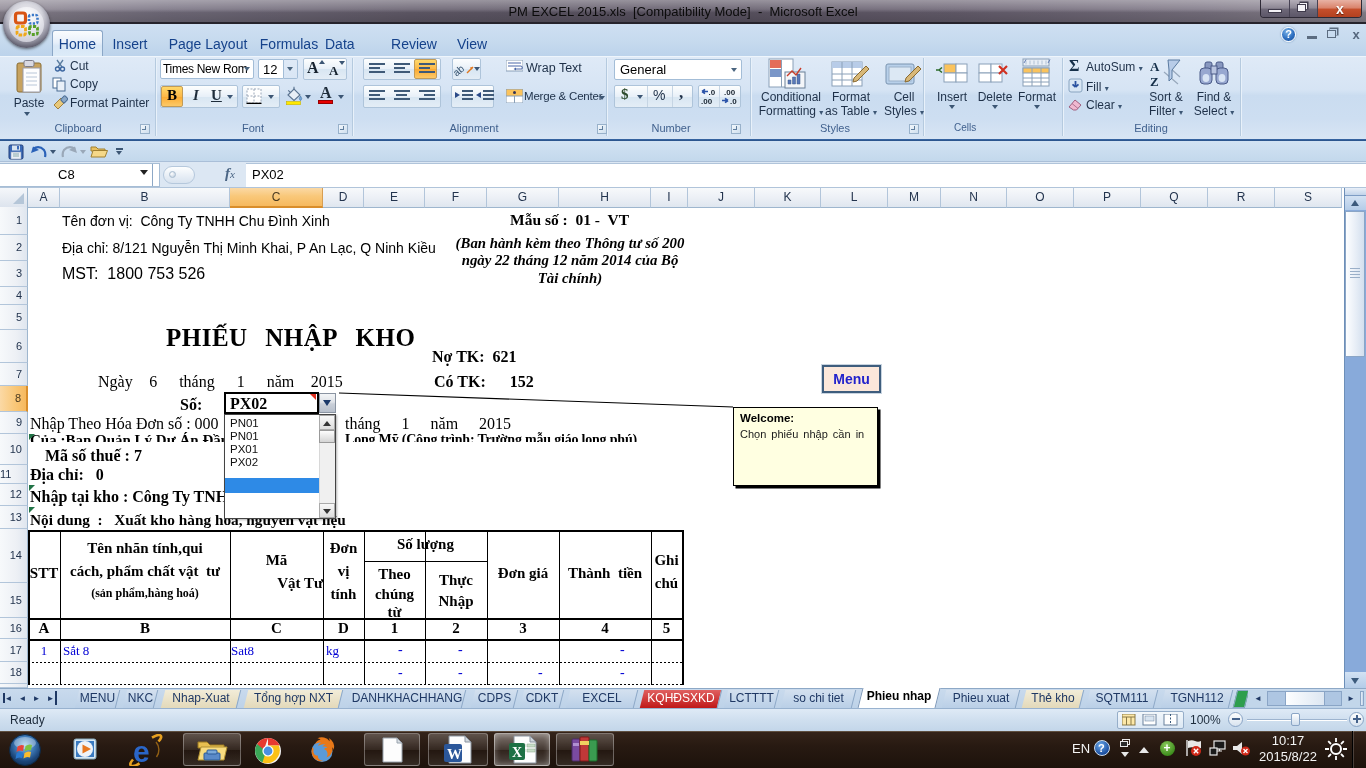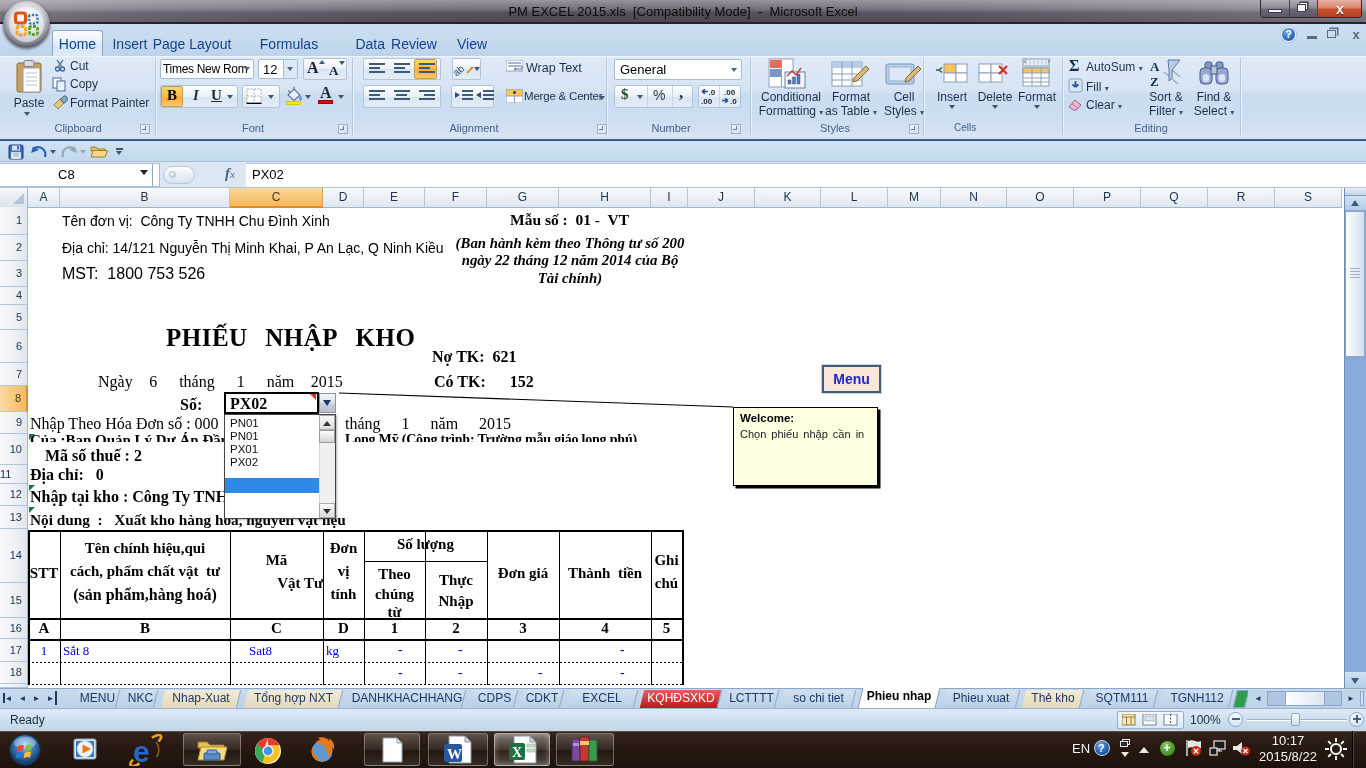--- a/index.html
+++ b/index.html
@@ -36,23 +36,23 @@
 <path d="M3.5 5.5 q0 -2.5 2.5 -2.5 l5 0 q2.5 0 2.5 2.5 l0 5 q0 2.5 -2.5 2.5 l-5 0 q-2.5 0 -2.5 -2.5 z" stroke="#d85515" stroke-width="3.2"></path>
 <path d="M17 7 q0 -2 2 -2 l4.5 0 q2 0 2 2 l0 4.5 q0 2 -2 2 l-4.5 0 q-2 0 -2 -2 z" stroke="#3a78c8" stroke-width="2.6" stroke-dasharray="2.2 1.4"></path>
 <path d="M5 18.5 q0 -2 2 -2 l4.5 0 q2 0 2 2 l0 4.5 q0 2 -2 2 l-4.5 0 q-2 0 -2 -2 z" stroke="#f0a818" stroke-width="2.8" stroke-dasharray="3.5 1.2"></path>
 <path d="M17.5 18.5 q0 -2 2 -2 l4 0 q2 0 2 2 l0 4 q0 2 -2 2 l-4 0 q-2 0 -2 -2 z" stroke="#58a028" stroke-width="2.8" stroke-dasharray="3 1.3"></path>
 </g>
     </svg>
 
 <div class="abs" style="left:52px;top:30px;width:51px;height:26px;background:linear-gradient(180deg,#fafcfe 0%,#e8f0fa 45%,#d8e7f6 60%,#dcebf8 100%);border:1px solid #8ba7c7;border-bottom:none;border-radius:3px 3px 0 0;"></div>
 <div class="abs nw" style="left:52px;top:36px;width:51px;text-align:center;font-size:14px;color:#15428b;">Home</div>
 <div class="abs nw" style="left:95px;top:36px;width:70px;text-align:center;font-size:14px;color:#15428b;">Insert</div>
-<div class="abs nw" style="left:142px;top:36px;width:100px;text-align:center;font-size:14px;color:#15428b;">Page Layout</div>
+<div class="abs nw" style="left:158px;top:36px;width:100px;text-align:center;font-size:14px;color:#15428b;">Page Layout</div>
 <div class="abs nw" style="left:249px;top:36px;width:80px;text-align:center;font-size:14px;color:#15428b;">Formulas</div>
-<div class="abs nw" style="left:325px;top:36px;width:60px;text-align:right;font-size:14px;color:#15428b;">Data</div>
+<div class="abs nw" style="left:325px;top:36px;width:60px;text-align:left;font-size:14px;color:#15428b;">Data</div>
 <div class="abs nw" style="left:384px;top:36px;width:60px;text-align:center;font-size:14px;color:#15428b;">Review</div>
 <div class="abs nw" style="left:442px;top:36px;width:60px;text-align:center;font-size:14px;color:#15428b;">View</div>
 
 <div class="abs" style="left:1281px;top:27px;width:15px;height:15px;border-radius:50%;background:radial-gradient(circle at 40% 30%,#7ab3e8 0%,#2e6fc0 55%,#1b4f96 100%);border:1px solid #fff;box-shadow:0 0 2px #6b93bd;"></div>
 <div class="abs" style="left:1284px;top:28px;width:9px;height:13px;color:#fff;font-weight:bold;font-size:11px;text-align:center;">?</div>
 <div class="abs" style="left:1307px;top:36px;width:10px;height:3px;background:#5c6c80;"></div>
 <div class="abs" style="left:1327px;top:30px;width:9px;height:8px;border:1px solid #5c6c80;background:none;box-shadow:2px -2px 0 -1px #bdd1e8,2.5px -2.5px 0 0 #5c6c80;"></div>
 <div class="abs" style="left:1350px;top:29px;width:12px;height:12px;font-size:13px;font-weight:bold;color:#56677d;text-align:center;line-height:11px;">x</div>
 
 <div class="abs" id="ribbon" style="left:0;top:56px;width:1366px;height:83px;background:linear-gradient(180deg,#dfeaf7 0%,#d6e4f4 40%,#cadcf0 47%,#cddef1 75%,#d8e5f4 100%);border-top:1px solid #eef5fc;"></div>
@@ -375,37 +375,37 @@
 <div class="abs nw" style="left:1007px;top:188px;width:67px;height:20px;background:linear-gradient(180deg,#f7f9fb 0%,#ebeff5 55%,#dfe6ef 100%);border-right:1px solid #b2c5da;border-bottom:1px solid #9eb6ce;color:#23344e;text-align:center;font-size:12px;line-height:19px;">O</div>
 <div class="abs nw" style="left:1074px;top:188px;width:67px;height:20px;background:linear-gradient(180deg,#f7f9fb 0%,#ebeff5 55%,#dfe6ef 100%);border-right:1px solid #b2c5da;border-bottom:1px solid #9eb6ce;color:#23344e;text-align:center;font-size:12px;line-height:19px;">P</div>
 <div class="abs nw" style="left:1141px;top:188px;width:67px;height:20px;background:linear-gradient(180deg,#f7f9fb 0%,#ebeff5 55%,#dfe6ef 100%);border-right:1px solid #b2c5da;border-bottom:1px solid #9eb6ce;color:#23344e;text-align:center;font-size:12px;line-height:19px;">Q</div>
 <div class="abs nw" style="left:1208px;top:188px;width:67px;height:20px;background:linear-gradient(180deg,#f7f9fb 0%,#ebeff5 55%,#dfe6ef 100%);border-right:1px solid #b2c5da;border-bottom:1px solid #9eb6ce;color:#23344e;text-align:center;font-size:12px;line-height:19px;">R</div>
 <div class="abs nw" style="left:1275px;top:188px;width:67px;height:20px;background:linear-gradient(180deg,#f7f9fb 0%,#ebeff5 55%,#dfe6ef 100%);border-right:1px solid #b2c5da;border-bottom:1px solid #9eb6ce;color:#23344e;text-align:center;font-size:12px;line-height:19px;">S</div>
 
 <div class="abs" id="sheet" style="left:28px;top:208px;width:1316px;height:480px;background:#fff;overflow:hidden;"></div>
 
 <div class="abs nw" style="left:62px;top:213px;font-size:14px;">Tên đơn vị:&nbsp; Công Ty TNHH Chu Đình Xinh</div>
 <div class="abs nw" style="left:510px;top:211px;font-family:'Liberation Serif',serif;font-size:15.5px;font-weight:bold;">Mẫu số :&nbsp; 01 -&nbsp; VT</div>
-<div class="abs nw" style="left:62px;top:240px;font-size:14px;">Địa chỉ: 14/121 Nguyễn Thị Minh Khai, P An Lạc, Q Ninh Kiều</div>
+<div class="abs nw" style="left:62px;top:240px;font-size:14px;">Địa chỉ: 8/121 Nguyễn Thị Minh Khai, P An Lạc, Q Ninh Kiều</div>
 <div class="abs" style="left:440px;top:235px;width:260px;font-family:'Liberation Serif',serif;font-size:14.8px;font-style:italic;font-weight:bold;text-align:center;line-height:17.4px;">(Ban hành kèm theo Thông tư số 200<br>ngày 22 tháng 12 năm 2014 của Bộ<br>Tài chính)</div>
 <div class="abs nw" style="left:62px;top:265px;font-size:16px;">MST:&nbsp; 1800 753 526</div>
 <div class="abs nw" style="left:166px;top:324px;font-family:'Liberation Serif',serif;font-size:25px;font-weight:bold;word-spacing:2px;letter-spacing:0.5px;">PHIẾU&nbsp; NHẬP&nbsp; KHO</div>
 <div class="abs nw" style="left:432px;top:348px;font-family:'Liberation Serif',serif;font-size:16px;font-weight:bold;">Nợ TK:&nbsp; 621</div>
 <div class="abs nw" style="left:98px;top:373px;font-family:'Liberation Serif',serif;font-size:16px;word-spacing:1.5px;">Ngày&nbsp;&nbsp; 6&nbsp;&nbsp;&nbsp; tháng&nbsp;&nbsp;&nbsp; 1&nbsp;&nbsp;&nbsp; năm&nbsp;&nbsp; 2015</div>
 <div class="abs nw" style="left:434px;top:373px;font-family:'Liberation Serif',serif;font-size:16px;font-weight:bold;">Có TK:&nbsp;&nbsp;&nbsp;&nbsp;&nbsp; 152</div>
 <div class="abs nw" style="left:180px;top:396px;font-family:'Liberation Serif',serif;font-size:16px;font-weight:bold;">Số:</div>
 <div class="abs nw" style="left:30px;top:415px;font-family:'Liberation Serif',serif;font-size:16px;">Nhập Theo Hóa Đơn số : 000</div>
 <div class="abs nw" style="left:345px;top:415px;font-family:'Liberation Serif',serif;font-size:16px;word-spacing:3px;">tháng&nbsp;&nbsp; 1&nbsp;&nbsp; năm&nbsp;&nbsp; 2015</div>
 <div class="abs" style="left:30px;top:432px;width:300px;height:10px;overflow:hidden;">
       <div class="nw" style="font-family:'Liberation Serif',serif;font-size:15px;font-weight:bold;">Của :Ban Quản Lý Dự Án Đầu Tư Xây</div>
     </div>
     <div class="abs" style="left:345px;top:432px;width:325px;height:10px;overflow:hidden;">
       <div class="nw" style="font-family:'Liberation Serif',serif;font-size:14px;letter-spacing:-0.2px;font-weight:bold;">Long Mỹ (Công trình: Trường mẫu giáo long phú)</div>
     </div>
-<div class="abs nw" style="left:45px;top:447px;font-family:'Liberation Serif',serif;font-size:16px;font-weight:bold;">Mã số thuế : 2</div>
+<div class="abs nw" style="left:45px;top:447px;font-family:'Liberation Serif',serif;font-size:16px;font-weight:bold;">Mã số thuế : 7</div>
 <div class="abs nw" style="left:30px;top:466px;font-family:'Liberation Serif',serif;font-size:16px;font-weight:bold;">Địa chỉ:&nbsp;&nbsp; 0</div>
 <div class="abs nw" style="left:30px;top:488px;font-family:'Liberation Serif',serif;font-size:16px;font-weight:bold;">Nhập tại kho : Công Ty TNHH</div>
 <div class="abs nw" style="left:30px;top:511px;font-family:'Liberation Serif',serif;font-size:15.3px;font-weight:bold;">Nội dung&nbsp; :&nbsp;&nbsp; Xuất kho hàng hóa, nguyên vật liệu</div>
 <div class="abs" style="left:29px;top:434px;width:0;height:0;border-right:6px solid transparent;border-top:6px solid #217346;"></div>
 <div class="abs" style="left:29px;top:485px;width:0;height:0;border-right:6px solid transparent;border-top:6px solid #217346;"></div>
 <div class="abs" style="left:29px;top:507px;width:0;height:0;border-right:6px solid transparent;border-top:6px solid #217346;"></div>
 <div class="abs" style="left:28px;top:530px;width:654px;height:2px;background:#000;"></div>
 <div class="abs" style="left:364px;top:561px;width:123px;height:1px;background:#000;"></div>
 <div class="abs" style="left:28px;top:618px;width:654px;height:2px;background:#000;"></div>
 <div class="abs" style="left:28px;top:639px;width:654px;height:2px;background:#000;"></div>
@@ -415,23 +415,23 @@
 <div class="abs" style="left:60px;top:530px;width:1px;height:155px;background:#000;"></div>
 <div class="abs" style="left:230px;top:530px;width:1px;height:155px;background:#000;"></div>
 <div class="abs" style="left:323px;top:530px;width:1px;height:155px;background:#000;"></div>
 <div class="abs" style="left:364px;top:530px;width:1px;height:155px;background:#000;"></div>
 <div class="abs" style="left:425px;top:530px;width:1px;height:155px;background:#000;"></div>
 <div class="abs" style="left:487px;top:530px;width:1px;height:155px;background:#000;"></div>
 <div class="abs" style="left:559px;top:530px;width:1px;height:155px;background:#000;"></div>
 <div class="abs" style="left:651px;top:530px;width:1px;height:155px;background:#000;"></div>
 <div class="abs" style="left:682px;top:530px;width:2px;height:155px;background:#000;"></div>
 <div class="abs nw" style="left:28px;top:565px;width:32px;text-align:center;font-family:'Liberation Serif',serif;font-size:15px;font-weight:bold;">STT</div>
-<div class="abs nw" style="left:60px;top:540px;width:170px;text-align:center;font-family:'Liberation Serif',serif;font-size:15px;font-weight:bold;">Tên chính hiệu,qui</div>
+<div class="abs nw" style="left:60px;top:540px;width:170px;text-align:center;font-family:'Liberation Serif',serif;font-size:15px;font-weight:bold;">Tên nhãn tính,qui</div>
 <div class="abs nw" style="left:60px;top:563px;width:170px;text-align:center;font-family:'Liberation Serif',serif;font-size:15px;font-weight:bold;">cách, phẩm chất vật&nbsp; tư</div>
-<div class="abs nw" style="left:60px;top:586px;width:170px;text-align:center;font-family:'Liberation Serif',serif;font-size:16px;font-weight:bold;">(sản phẩm,hàng hoá)</div>
+<div class="abs nw" style="left:60px;top:586px;width:170px;text-align:center;font-family:'Liberation Serif',serif;font-size:12px;font-weight:bold;">(sản phẩm,hàng hoá)</div>
 <div class="abs nw" style="left:230px;top:552px;width:93px;text-align:center;font-family:'Liberation Serif',serif;font-size:15px;font-weight:bold;">Mã</div>
 <div class="abs nw" style="left:230px;top:575px;width:93px;text-align:right;font-family:'Liberation Serif',serif;font-size:15px;font-weight:bold;">Vật Tư</div>
 <div class="abs nw" style="left:323px;top:540px;width:41px;text-align:center;font-family:'Liberation Serif',serif;font-size:15px;font-weight:bold;">Đơn</div>
 <div class="abs nw" style="left:323px;top:563px;width:41px;text-align:center;font-family:'Liberation Serif',serif;font-size:15px;font-weight:bold;">vị</div>
 <div class="abs nw" style="left:323px;top:586px;width:41px;text-align:center;font-family:'Liberation Serif',serif;font-size:15px;font-weight:bold;">tính</div>
 <div class="abs nw" style="left:364px;top:536px;width:123px;text-align:center;font-family:'Liberation Serif',serif;font-size:15px;font-weight:bold;">Số lượng</div>
 <div class="abs nw" style="left:364px;top:566px;width:61px;text-align:center;font-family:'Liberation Serif',serif;font-size:15px;font-weight:bold;">Theo</div>
 <div class="abs nw" style="left:364px;top:586px;width:61px;text-align:center;font-family:'Liberation Serif',serif;font-size:15px;font-weight:bold;">chúng</div>
 <div class="abs" style="left:364px;top:604px;width:61px;height:13px;overflow:hidden;">
       <div class="nw" style="text-align:center;width:61px;font-family:'Liberation Serif',serif;font-size:15px;font-weight:bold;">từ</div>
@@ -446,21 +446,21 @@
 <div class="abs nw" style="left:60px;top:620px;width:170px;text-align:center;font-family:'Liberation Serif',serif;font-size:15px;font-weight:bold;">B</div>
 <div class="abs nw" style="left:230px;top:620px;width:93px;text-align:center;font-family:'Liberation Serif',serif;font-size:15px;font-weight:bold;">C</div>
 <div class="abs nw" style="left:323px;top:620px;width:41px;text-align:center;font-family:'Liberation Serif',serif;font-size:15px;font-weight:bold;">D</div>
 <div class="abs nw" style="left:364px;top:620px;width:61px;text-align:center;font-family:'Liberation Serif',serif;font-size:15px;font-weight:bold;">1</div>
 <div class="abs nw" style="left:425px;top:620px;width:62px;text-align:center;font-family:'Liberation Serif',serif;font-size:15px;font-weight:bold;">2</div>
 <div class="abs nw" style="left:487px;top:620px;width:72px;text-align:center;font-family:'Liberation Serif',serif;font-size:15px;font-weight:bold;">3</div>
 <div class="abs nw" style="left:559px;top:620px;width:92px;text-align:center;font-family:'Liberation Serif',serif;font-size:15px;font-weight:bold;">4</div>
 <div class="abs nw" style="left:651px;top:620px;width:31px;text-align:center;font-family:'Liberation Serif',serif;font-size:15px;font-weight:bold;">5</div>
 <div class="abs nw" style="left:28px;top:643px;width:32px;text-align:center;font-family:'Liberation Serif',serif;font-size:13px;color:#0000d4;">1</div>
 <div class="abs nw" style="left:63px;top:643px;font-family:'Liberation Serif',serif;font-size:13px;color:#0000d4;">Sắt 8</div>
-<div class="abs nw" style="left:249px;top:643px;font-family:'Liberation Serif',serif;font-size:13px;color:#0000d4;">Sat8</div>
+<div class="abs nw" style="left:231px;top:643px;font-family:'Liberation Serif',serif;font-size:13px;color:#0000d4;">Sat8</div>
 <div class="abs nw" style="left:326px;top:643px;font-family:'Liberation Serif',serif;font-size:13px;color:#0000d4;">kg</div>
 <div class="abs nw" style="left:398px;top:642px;font-family:'Liberation Serif',serif;font-size:14px;color:#0000d4;">-</div>
 <div class="abs nw" style="left:458px;top:642px;font-family:'Liberation Serif',serif;font-size:14px;color:#0000d4;">-</div>
 <div class="abs nw" style="left:620px;top:642px;font-family:'Liberation Serif',serif;font-size:14px;color:#0000d4;">-</div>
 <div class="abs nw" style="left:398px;top:665px;font-family:'Liberation Serif',serif;font-size:14px;color:#0000d4;">-</div>
 <div class="abs nw" style="left:458px;top:665px;font-family:'Liberation Serif',serif;font-size:14px;color:#0000d4;">-</div>
 <div class="abs nw" style="left:538px;top:665px;font-family:'Liberation Serif',serif;font-size:14px;color:#0000d4;">-</div>
 <div class="abs nw" style="left:620px;top:665px;font-family:'Liberation Serif',serif;font-size:14px;color:#0000d4;">-</div>
 <svg class="abs" style="left:330px;top:388px;" width="410" height="25" viewBox="0 0 410 25">
 <line x1="9" y1="5" x2="403" y2="19" stroke="#000" stroke-width="1.2"></line>

